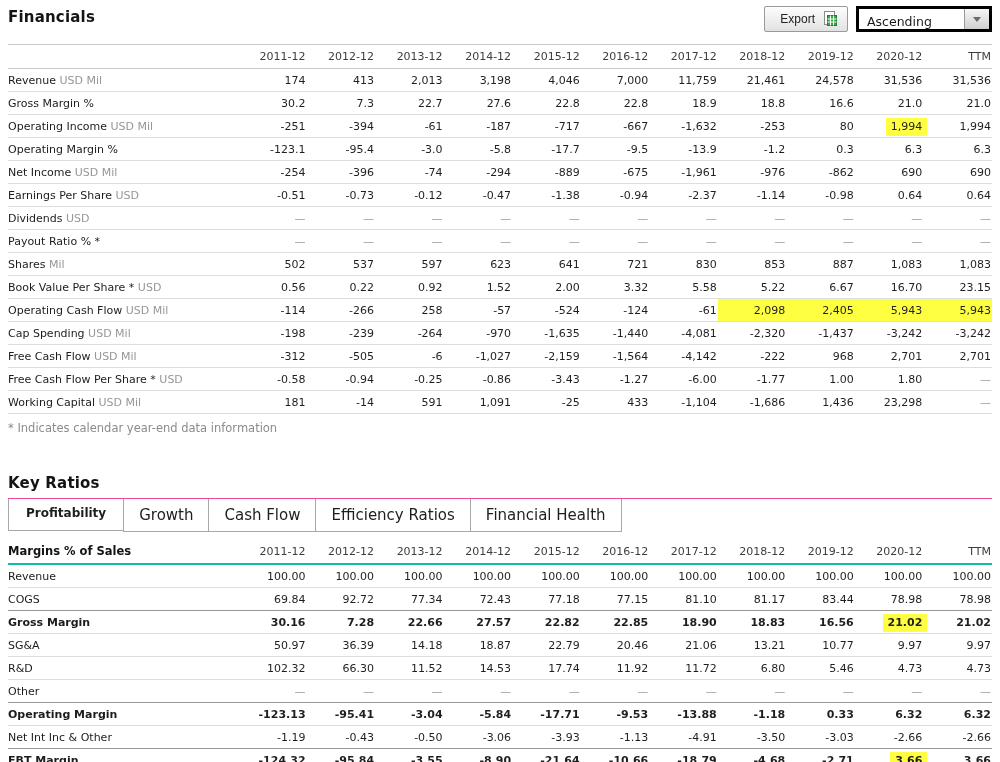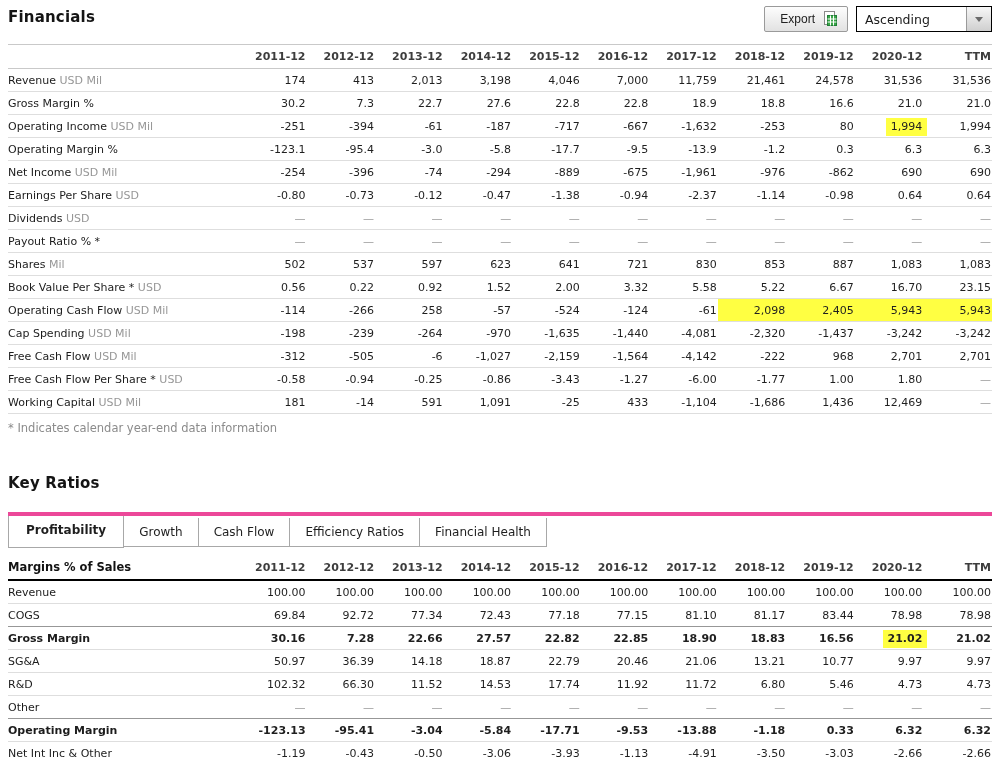--- a/index.html
+++ b/index.html
@@ -20,63 +20,63 @@
     display:inline-flex; align-items:center; gap:7px;
     height:26px; padding:0 9px 0 15px;
     border:1px solid #9a9a9a; border-radius:2px;
     background:linear-gradient(#fdfdfd,#e2e2e2);
     font-size:12px; color:#222; cursor:pointer;
   }
   .export-btn .ico { display:inline-flex; }
 
   .sort-dd {
     display:flex; align-items:stretch; width:136px; height:26px;
-    border:1px solid #000000; background:#fff; cursor:pointer;
+    border:3px solid #000000; background:#fff; cursor:pointer;
   }
   .sort-dd .val { flex:1; font-size:12.5px; color:#1a1a1a; padding:5px 0 0 8px; white-space:nowrap; overflow:hidden; }
   .sort-dd .arrow-btn {
     width:25px; display:flex; align-items:center; justify-content:center;
     border-left:1px solid #9a9a9a; background:linear-gradient(#f7f7f7,#cfcfcf); cursor:pointer;
   }
   .sort-dd .tri { width:0; height:0; border-left:4px solid transparent; border-right:4px solid transparent; border-top:5px solid #6a6a6a; }
 
   
   table { border-collapse:separate; border-spacing:0; width:984px; table-layout:fixed; }
   th, td { font-size:11px; line-height:13px; }
   thead th {
-    font-weight:700; color:#3d3d3d; text-align:right;
+    font-weight:400; color:#3d3d3d; text-align:right;
     padding:5px 1px 5px 0;
     border-top:1px solid #c9c9c9; border-bottom:1px solid #c9c9c9;
   }
   thead th.lbl { text-align:left; }
   tbody td { padding:5px 1px 4px 0; border-bottom:1px solid #dedede; text-align:right; color:#1f1f1f; }
   tbody td.label { text-align:left; color:#1c1c1c; }
   td .unit { color:#979797; }
   td.dash, td.dash * { color:#9a9a9a; }
   tr.subtotal td { font-weight:700; border-top:1px solid #979797; }
   tr.pre-subtotal td { border-bottom:none; }
 
   #fin-table { margin-top:12px; }
   .footnote { font-size:11.5px; color:#8b8b8b; padding:7px 0 0 0; }
 
   
   .hl { background:#ffff42; padding:2px 5px 3px 5px; margin:-2px -5px -3px -5px; }
   td.band { background:#ffff42; }
 
   
   .kr-section { margin-top:37px; }
-  .tabs { margin-top:18px; display:flex; align-items:center; border-top:4px solid #ec4899; }
+  .tabs { margin-top:4px; display:flex; align-items:flex-start; border-top:1px solid #ec4899; }
   .tab {
     background:#fff; border:1px solid #a8a8a8; border-top:none; margin-right:-1px;
-    padding:7px 15px 7px 15px; font-size:12px; color:#1e1e1e; cursor:pointer; white-space:nowrap;
+    padding:7px 15px 7px 15px; font-size:15px; color:#1e1e1e; cursor:pointer; white-space:nowrap;
   }
   .tab.active { font-weight:700; font-size:12px; padding:7px 17px 10px 17px; }
 
   #kr-table { margin-top:8px; }
-  #kr-table thead th { border-top:none; border-bottom:2px solid #000000; }
+  #kr-table thead th { border-top:none; border-bottom:2px solid #14b8a6; }
   #kr-table thead th.lbl { font-weight:700; color:#121212; font-size:11.5px; }
 </style>
 </head>
 <body>
 
 <div class="page">
 
   <div class="fin-section">
     <div class="section-head">
       <h1 class="sec-title">Financials</h1>
@@ -183,21 +183,21 @@
             <td>-889</td>
             <td>-675</td>
             <td>-1,961</td>
             <td>-976</td>
             <td>-862</td>
             <td>690</td>
             <td>690</td>
           </tr>
           <tr>
             <td class="label"><span>Earnings Per Share</span><span class="unit"> USD</span></td>
-            <td>-0.80</td>
+            <td>-0.51</td>
             <td>-0.73</td>
             <td>-0.12</td>
             <td>-0.47</td>
             <td>-1.38</td>
             <td>-0.94</td>
             <td>-2.37</td>
             <td>-1.14</td>
             <td>-0.98</td>
             <td>0.64</td>
             <td>0.64</td>
@@ -318,21 +318,21 @@
             <td class="label"><span>Working Capital</span><span class="unit"> USD Mil</span></td>
             <td>181</td>
             <td>-14</td>
             <td>591</td>
             <td>1,091</td>
             <td>-25</td>
             <td>433</td>
             <td>-1,104</td>
             <td>-1,686</td>
             <td>1,436</td>
-            <td>12,469</td>
+            <td>23,298</td>
             <td class="dash">—</td>
           </tr>
         </tbody>
     </table>
 
     <div class="footnote">* Indicates calendar year-end data information</div>
   </div>
 
   <div class="kr-section">
     <h1 class="sec-title">Key Ratios</h1>

